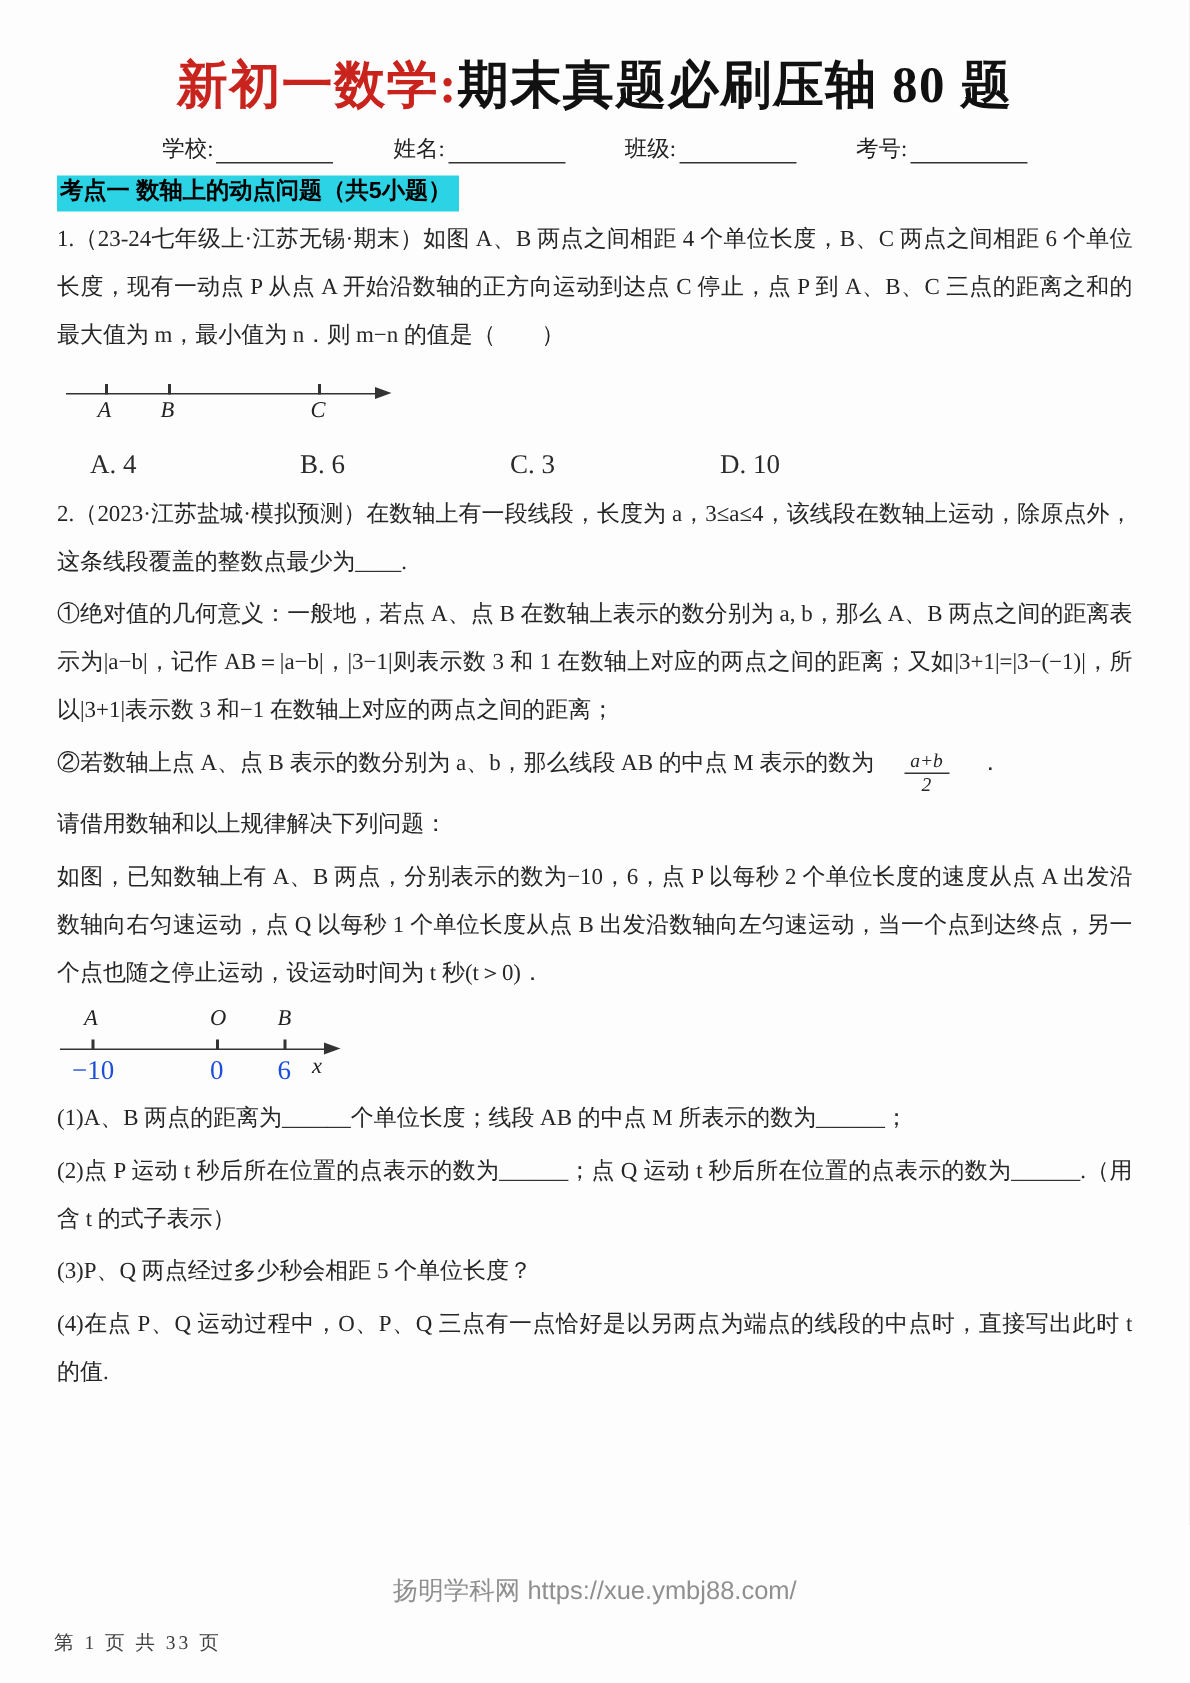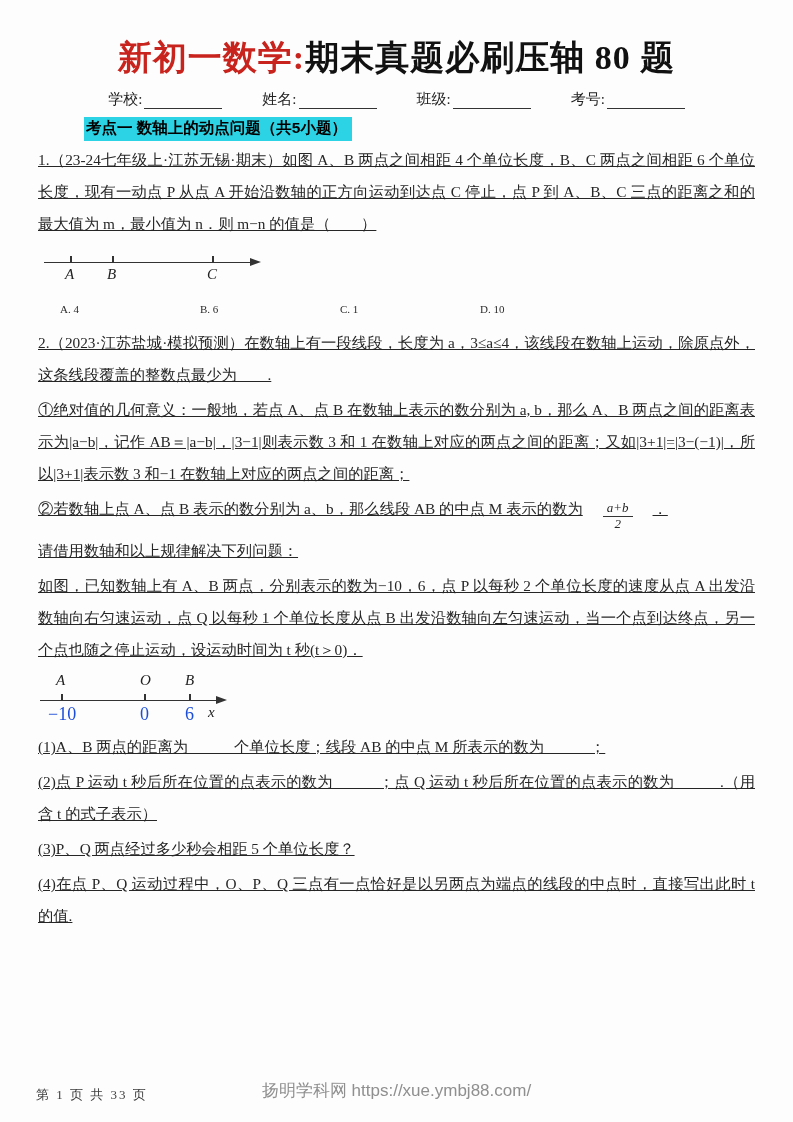--- a/index.html
+++ b/index.html
@@ -25,29 +25,28 @@
   .info-field { display:flex; align-items:flex-end; margin:0 2px; }
   .info-blank { display:inline-block; width:78px; height:16px; border-bottom:1.3px solid #333; margin-left:2px; }
 
   
   .section-heading {
     display:inline-block; margin-top:8px;
     background:#2cd3e4; color:#000;
     font-weight:bold; font-size:15.5px;
     padding:1px 5px 2px 2px; line-height:1.35;
     font-family:"Liberation Sans", sans-serif;
-    margin-left:46px;
   }
 
   
   .para { font-size:15.3px; line-height:32px; text-align:justify; color:#262626; }
-  .block { margin-top:3px;text-decoration:underline; }
+  .block { margin-top:3px; }
 
   
-  .options { display:flex; font-size:11px; line-height:30px; padding-left:22px; margin-top:2px; }
+  .options { display:flex; font-size:18px; line-height:30px; padding-left:22px; margin-top:2px; }
   .options .opt { width:140px; }
 
   
   .numline { position:relative; margin-left:2px; }
   .nl-axis { position:absolute; border-top:1.6px solid #333; }
   .nl-arrow { position:absolute; width:0; height:0;
     border-left:11px solid #333; border-top:4.5px solid transparent; border-bottom:4.5px solid transparent; }
   .nl-tick { position:absolute; width:1.5px; height:7px; background:#333; }
   .nl-label { position:absolute; font-size:15px; font-style:italic; color:#222; }
   .nl-num { position:absolute; font-size:18px; color:#1d4ed8; font-style:normal; }
@@ -56,21 +55,21 @@
   .numline2 { height:56px; width:240px; margin-top:6px; }
 
   
   .frac { display:inline-block; vertical-align:-14px; text-align:center; line-height:1.15;
           font-size:13px; font-style:italic; margin:0 20px; }
   .frac .fnum { display:block; border-bottom:1.2px solid #333; padding:0 4px; }
   .frac .fden { display:block; }
 
   
   .footer-site {
-    position:absolute; bottom:20px; left:0; width:100%;
+    position:absolute; bottom:50px; left:0; width:100%;
     text-align:center; color:#8f8f8f; font-size:17px;
     font-family:"Liberation Sans", sans-serif;
   }
   .footer-page {
     position:absolute; bottom:18px; left:36px;
     color:#3d3d3d; font-size:13px; letter-spacing:2px;
   }
 </style>
 </head>
 <body>
@@ -114,21 +113,21 @@
       <span class="nl-tick" style="left:72px; top:8px;"></span>
       <span class="nl-tick" style="left:172px; top:8px;"></span>
       <span class="nl-label" style="left:25px; top:18px;">A</span>
       <span class="nl-label" style="left:67px; top:18px;">B</span>
       <span class="nl-label" style="left:167px; top:18px;">C</span>
     </div>
 
     <div class="options">
       <span class="opt">A. 4</span>
       <span class="opt">B. 6</span>
-      <span class="opt">C. 1</span>
+      <span class="opt">C. 3</span>
       <span class="opt">D. 10</span>
     </div>
 
     <p class="para block">2.（2023·江苏盐城·模拟预测）在数轴上有一段线段，长度为 a，3≤a≤4，该线段在数轴上运动，除原点外，这条线段覆盖的整数点最少为____.</p>
 
     <p class="para block">①绝对值的几何意义：一般地，若点 A、点 B 在数轴上表示的数分别为 a, b，那么 A、B 两点之间的距离表示为|a−b|，记作 AB＝|a−b|，|3−1|则表示数 3 和 1 在数轴上对应的两点之间的距离；又如|3+1|=|3−(−1)|，所以|3+1|表示数 3 和−1 在数轴上对应的两点之间的距离；</p>
 
     <p class="para block"><span>②若数轴上点 A、点 B 表示的数分别为 a、b，那么线段 AB 的中点 M 表示的数为</span><span class="frac"><span class="fnum">a+b</span><span class="fden">2</span></span><span>．</span></p>
 
     <p class="para block">请借用数轴和以上规律解决下列问题：</p>

